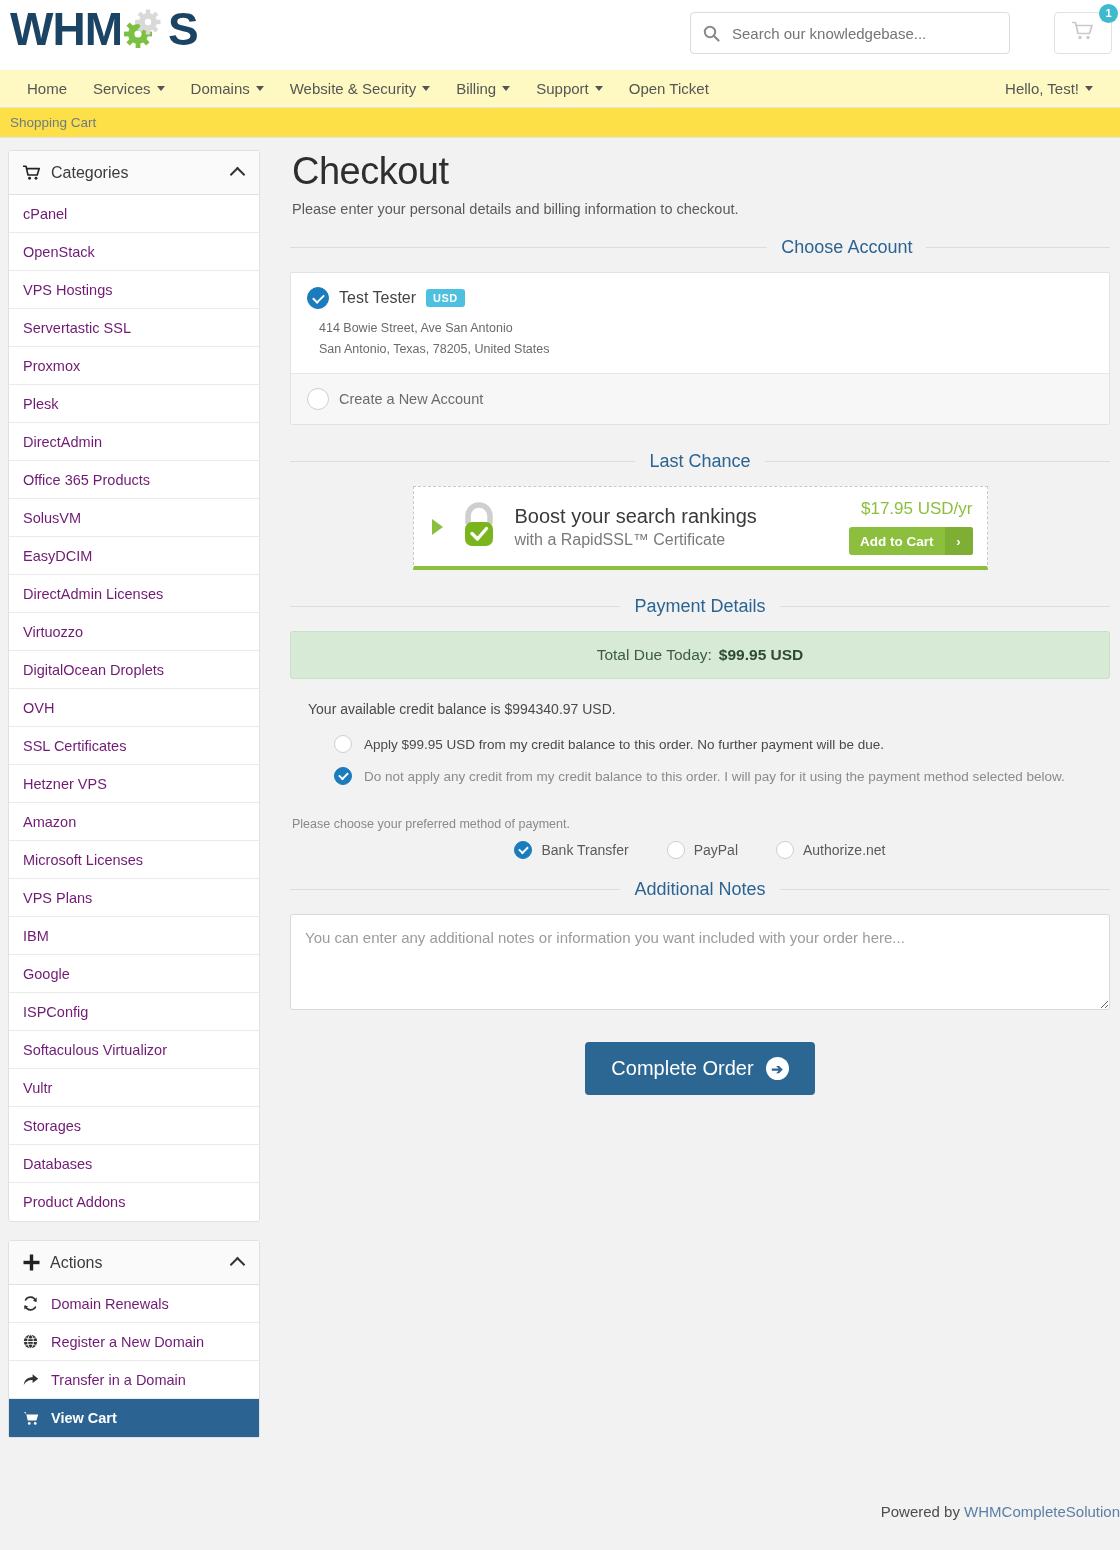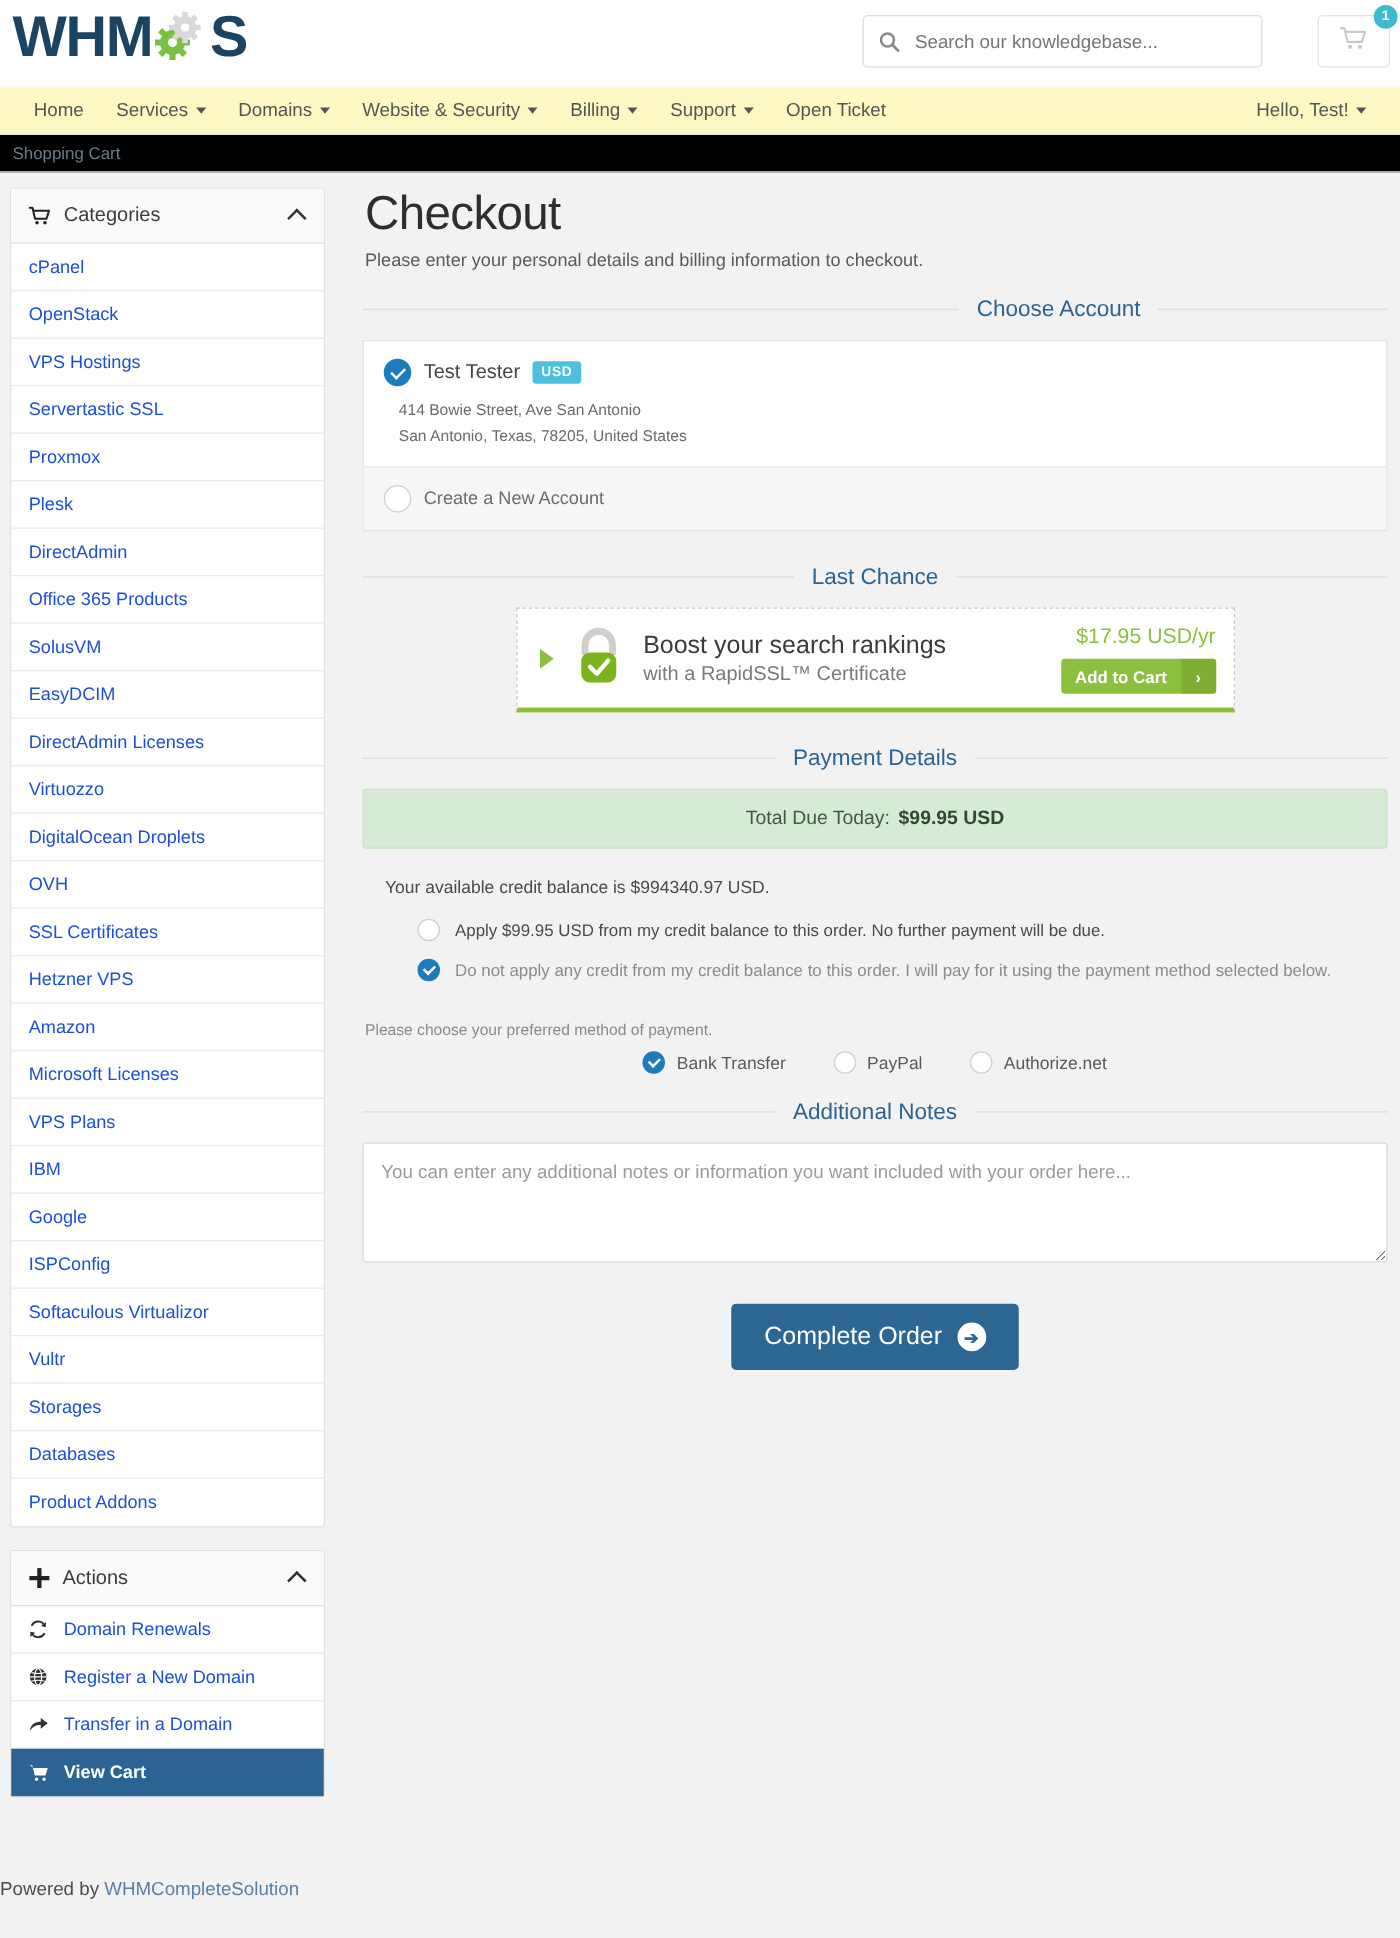--- a/index.html
+++ b/index.html
@@ -128,21 +128,21 @@
   }
   .nav-right {
     position: absolute;
     right: 14px;
     display: flex;
     align-items: center;
   }
 
   
   .breadcrumb-bar {
-    background: #000000;
+    background: #fde047;
     height: 30px;
     display: flex;
     align-items: center;
     padding-left: 10px;
     font-size: 13.5px;
     color: #6d7b85;
     border-bottom: 1px solid #dfe4e8;
   }
 
   
@@ -182,21 +182,21 @@
     border-top: 2px solid #333;
     transform: rotate(45deg);
     margin-top: 4px;
   }
   .list-item {
     height: 38px;
     display: flex;
     align-items: center;
     padding: 0 14px;
     font-size: 14.5px;
-    color: #1d4ed8;
+    color: #701a75;
     border-bottom: 1px solid #eaeaea;
     cursor: pointer;
   }
   .list-item:last-child { border-bottom: none; }
   .list-item .li-icon {
     width: 20px;
     margin-right: 8px;
     display: inline-flex;
     align-items: center;
     color: #333;
@@ -404,21 +404,21 @@
     font-size: 14px;
     font-weight: bold;
   }
 
   
   .footer {
     position: absolute;
     bottom: 0;
     left: 0;
     width: 1120px;
-    text-align: left;
+    text-align: right;
     padding: 22px 0 30px 0;
     font-size: 15px;
     color: #4d4d4d;
   }
   .footer a { color: #5b7fa6; text-decoration: none; }
 </style>
 </head>
 <body>
 
 <div class="top-header">

